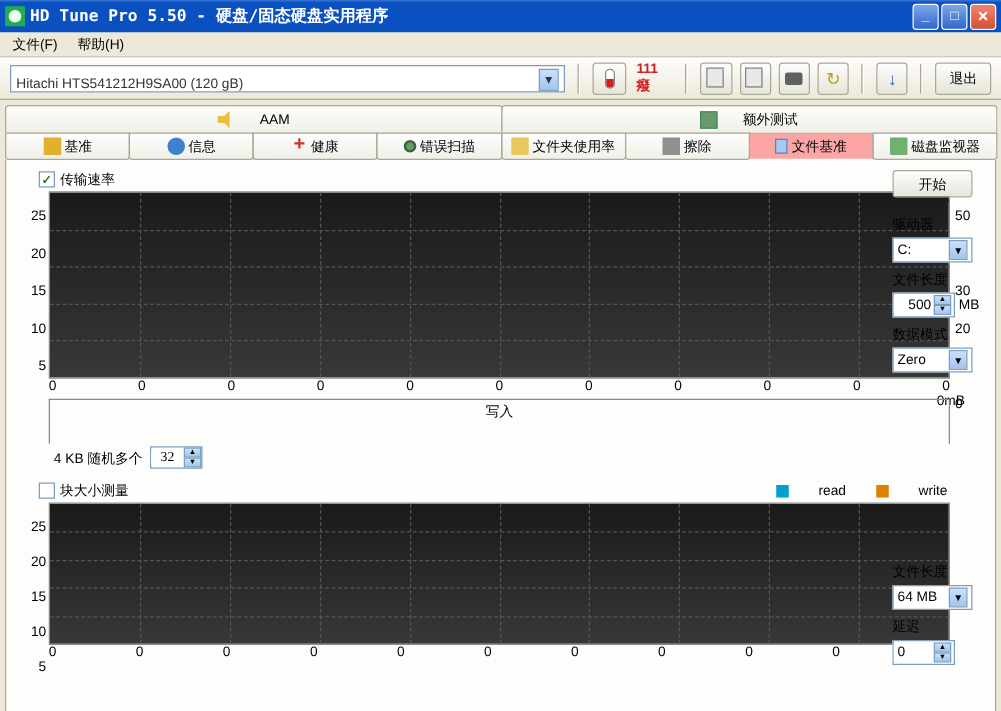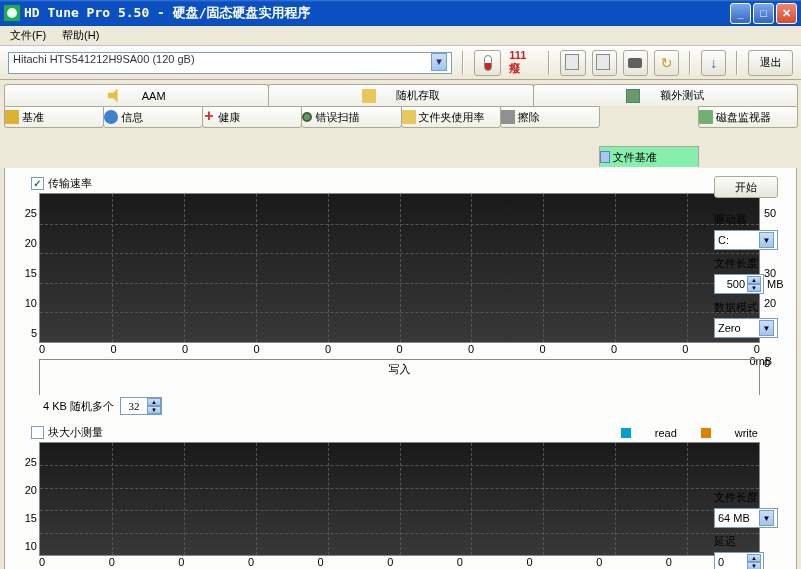--- a/index.html
+++ b/index.html
@@ -12,35 +12,35 @@
 .winbtns { display: flex; gap: 2px; }
 .winbtn { width: 21px; height: 21px; border: 1px solid #fff; border-radius: 3px; display: flex; align-items: center; justify-content: center; font-weight: bold; color: white; font-size: 11px; }
 .winbtn.min { background: linear-gradient(#7ba7e8, #3367c9); }
 .winbtn.max { background: linear-gradient(#7ba7e8, #3367c9); }
 .winbtn.close { background: linear-gradient(#f08672, #d64e2f); }
 
 .menubar { height: 20px; background: #ece9d8; border-bottom: 1px solid #c0c0c0; display: flex; align-items: center; padding: 4px 4px; gap: 4px; }
 .menu-item { padding: 2px 6px; }
 
 .toolbar { height: 34px; background: linear-gradient(#fdfdfd, #ece9d8); border-bottom: 1px solid #aca899; display: flex; align-items: center; padding: 0 8px; gap: 6px; }
-.drive-select { flex: 0 0 444px; height: 22px; border: 1px solid #7b9ebd; background: white; display: flex; align-items: flex-start; padding: 0 4px; font-family: "Courier New", monospace; color: #333; }
+.drive-select { flex: 0 0 444px; height: 22px; border: 1px solid #7b9ebd; background: white; display: flex; align-items: flex-end; padding: 0 4px; font-family: "Courier New", monospace; color: #333; }
 .drive-select-text { flex: 1; }
 .drive-dd { width: 16px; height: 18px; background: linear-gradient(#c9e0fc, #a0c5f0); border: 1px solid #7b9ebd; display: flex; align-items: center; justify-content: center; }
 .temp-btn { width: 28px; height: 26px; border: 1px solid #aca899; background: linear-gradient(#fdfdfd, #e5e5d8); border-radius: 3px; display: flex; align-items: center; justify-content: center; }
 .temp-val { color: #d02020; font-weight: bold; padding: 0 2px; }
 .tool-sep { width: 2px; height: 24px; border-left: 1px solid #aca899; border-right: 1px solid #fff; margin: 0 4px; }
 .tool-btn { width: 26px; height: 26px; border: 1px solid #aca899; background: linear-gradient(#fdfdfd, #e5e5d8); border-radius: 3px; display: flex; align-items: center; justify-content: center; }
 .exit-btn { width: 46px; height: 26px; border: 1px solid #aca899; background: linear-gradient(#fdfdfd, #e5e5d8); border-radius: 3px; }
 
 .tabs-upper { display: flex; margin-top: 4px; padding: 0 4px; }
 .tab-u { flex: 1; height: 22px; border: 1px solid #aca899; border-bottom: none; background: linear-gradient(#fdfdfd, #f0f0e8); display: flex; align-items: center; justify-content: center; gap: 20px; margin-right: -1px; border-radius: 3px 3px 0 0; }
 
 .tabs-lower { display: flex; padding: 0 4px; }
-.tab-l { flex: 1; height: 22px; border: 1px solid #aca899; background: linear-gradient(#fdfdfd, #f0f0e8); display: flex; align-items: center; justify-content: flex-start; gap: 3px; margin-right: -1px; font-size: 11px; border-radius: 0 0 3px 3px; }
-.tab-l.active { background: #86efac; border-bottom: 1px solid #fdfdfb; margin-top: 40px; }
+.tab-l { flex: 1; height: 22px; border: 1px solid #aca899; background: linear-gradient(#fdfdfd, #f0f0e8); display: flex; align-items: center; justify-content: center; gap: 3px; margin-right: -1px; font-size: 11px; border-radius: 0 0 3px 3px; }
+.tab-l.active { background: #fca5a5; border-bottom: 1px solid #fdfdfb; }
 
 .content { position: relative; margin: 0 4px; border: 1px solid #aca899; border-top: none; background: #fdfdfb; padding: 8px; height: 460px; }
 
 .chart1-area { position: relative; }
 .cb-row { display: flex; align-items: center; gap: 4px; margin-bottom: 2px; margin-left: 18px; }
 .cb { width: 13px; height: 13px; border: 1px solid #7b9ebd; background: white; display: flex; align-items: center; justify-content: center; color: #2a7e2a; font-size: 10px; font-weight: bold; }
 .chart1 { position: relative; margin-left: 0px; }
 .yaxis-left { position: absolute; left: 0; top: 14px; width: 24px; text-align: right; }
 .yaxis-left div { height: 30px; }
 .chart-box { margin-left: 26px; margin-right: 28px; height: 150px; background: linear-gradient(#1a1a1a, #383838); border: 1px solid #888; position: relative; }
@@ -152,24 +152,20 @@
   <div class="tool-sep"></div>
   <button class="exit-btn">退出</button>
 </div>
 
 <div class="tabs-upper">
   <div class="tab-u">
       <span class="ico i-speaker"></span>
       <span>AAM</span>
     </div>
   <div class="tab-u">
-      <span class="ico i-folder"></span>
-      <span>随机存取</span>
-    </div>
-  <div class="tab-u">
       <span class="ico i-monitor"></span>
       <span>额外测试</span>
     </div>
 </div>
 
 <div class="tabs-lower">
   <div class="tab-l">
       <span class="ico i-bench"></span>
       <span>基准</span>
     </div>

